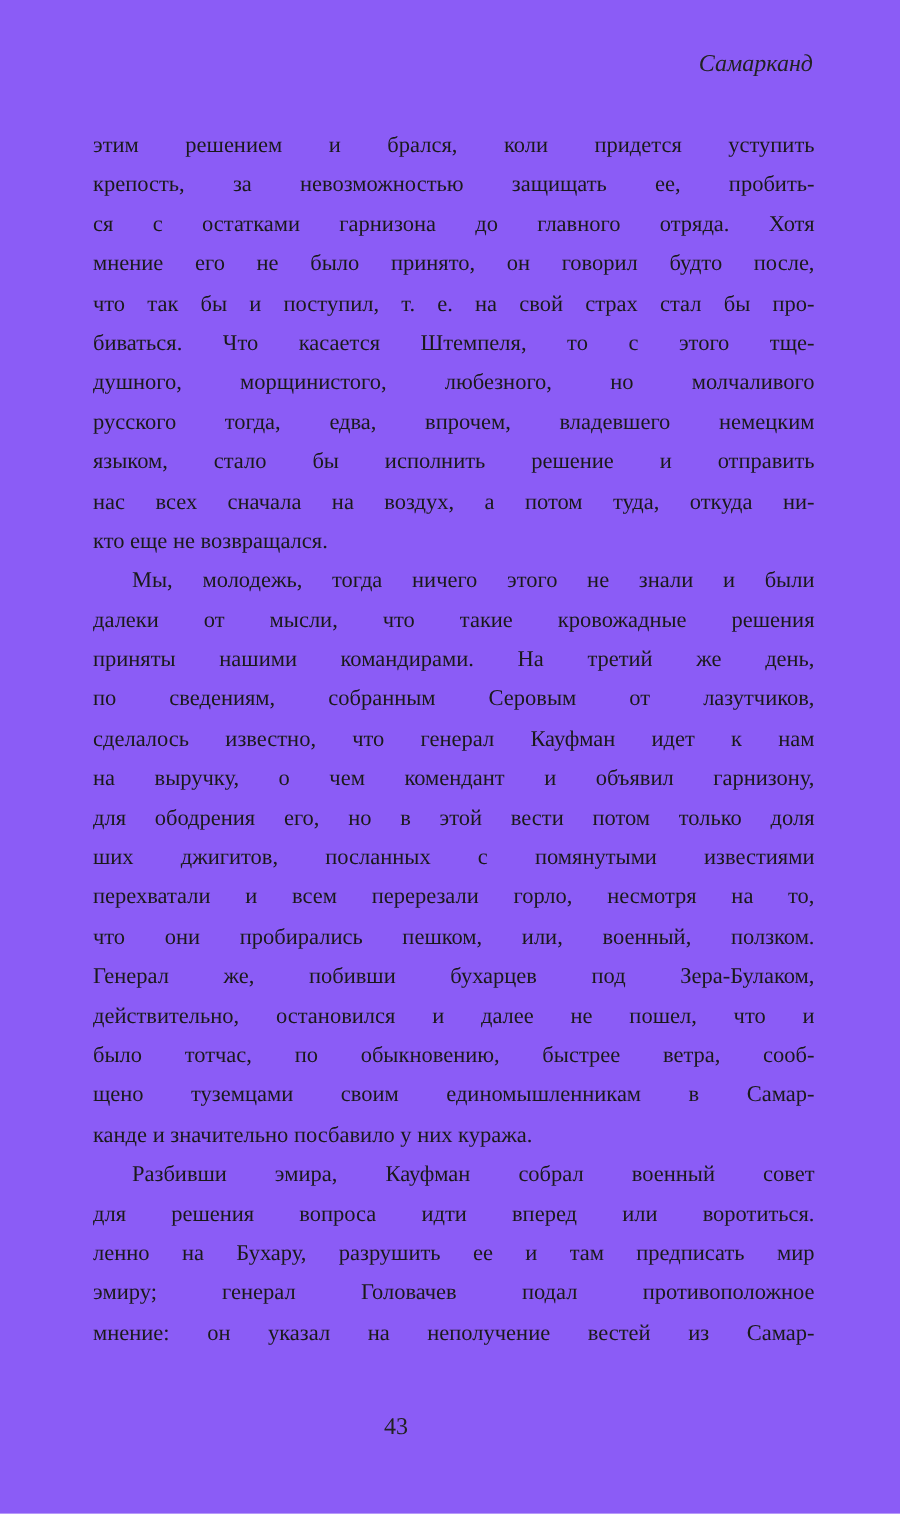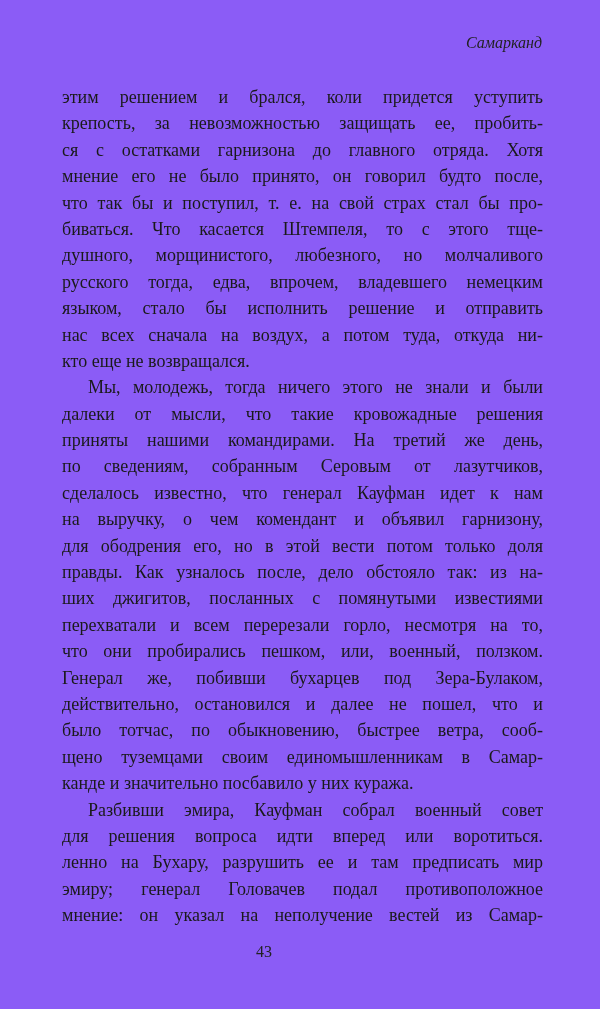--- a/index.html
+++ b/index.html
@@ -1,20 +1,20 @@
 <!DOCTYPE html>
 <html><head>
 <meta charset="utf-8">
 <style>
   html, body { margin: 0; padding: 0; background: #ffffff; }
   body { width: 600px; height: 1009px; position: relative; overflow: hidden; }
   .page { position: absolute; left: 0; top: 0; width: 600px; height: 1009px; background: #8b5cf6; color: #1a1a1a; font-family: "Liberation Serif", "DejaVu Serif", serif; }
   .running-head { position: absolute; top: 34px; right: 58px; font-style: italic; font-size: 16px; color: #222; }
   .body-text { position: absolute; left: 62px; top: 84px; width: 481px; }
-  .line { display: block; height: 26.4px; line-height: 26.4px; font-size: 18px; white-space: nowrap; text-align: justify; text-align-last: justify; }
+  .line { display: block; height: 26.4px; line-height: 26.4px; font-size: 15px; white-space: nowrap; text-align: justify; text-align-last: justify; }
   .line.last { text-align-last: left; }
   .line.indent { padding-left: 26px; }
   .folio { position: absolute; top: 943px; left: 0; width: 528px; text-align: center; font-size: 16px; color: #222; }
 </style>
 </head>
 <body>
 
 <div class="page">
   <div class="running-head">Самарканд</div>
 
@@ -35,21 +35,20 @@
     </div>
 
     <div>
       <span class="line indent">Мы, молодежь, тогда ничего этого не знали и были</span>
       <span class="line">далеки от мысли, что такие кровожадные решения</span>
       <span class="line">приняты нашими командирами. На третий же день,</span>
       <span class="line">по сведениям, собранным Серовым от лазутчиков,</span>
       <span class="line">сделалось известно, что генерал Кауфман идет к нам</span>
       <span class="line">на выручку, о чем комендант и объявил гарнизону,</span>
       <span class="line">для ободрения его, но в этой вести потом только доля</span>
-      <span class="line">правды. Как узналось после, дело обстояло так: из на-</span>
       <span class="line">ших джигитов, посланных с помянутыми известиями</span>
       <span class="line">перехватали и всем перерезали горло, несмотря на то,</span>
       <span class="line">что они пробирались пешком, или, военный, ползком.</span>
       <span class="line">Генерал же, побивши бухарцев под Зера-Булаком,</span>
       <span class="line">действительно, остановился и далее не пошел, что и</span>
       <span class="line">было тотчас, по обыкновению, быстрее ветра, сооб-</span>
       <span class="line">щено туземцами своим единомышленникам в Самар-</span>
       <span class="line last">канде и значительно посбавило у них куража.</span>
     </div>
 

